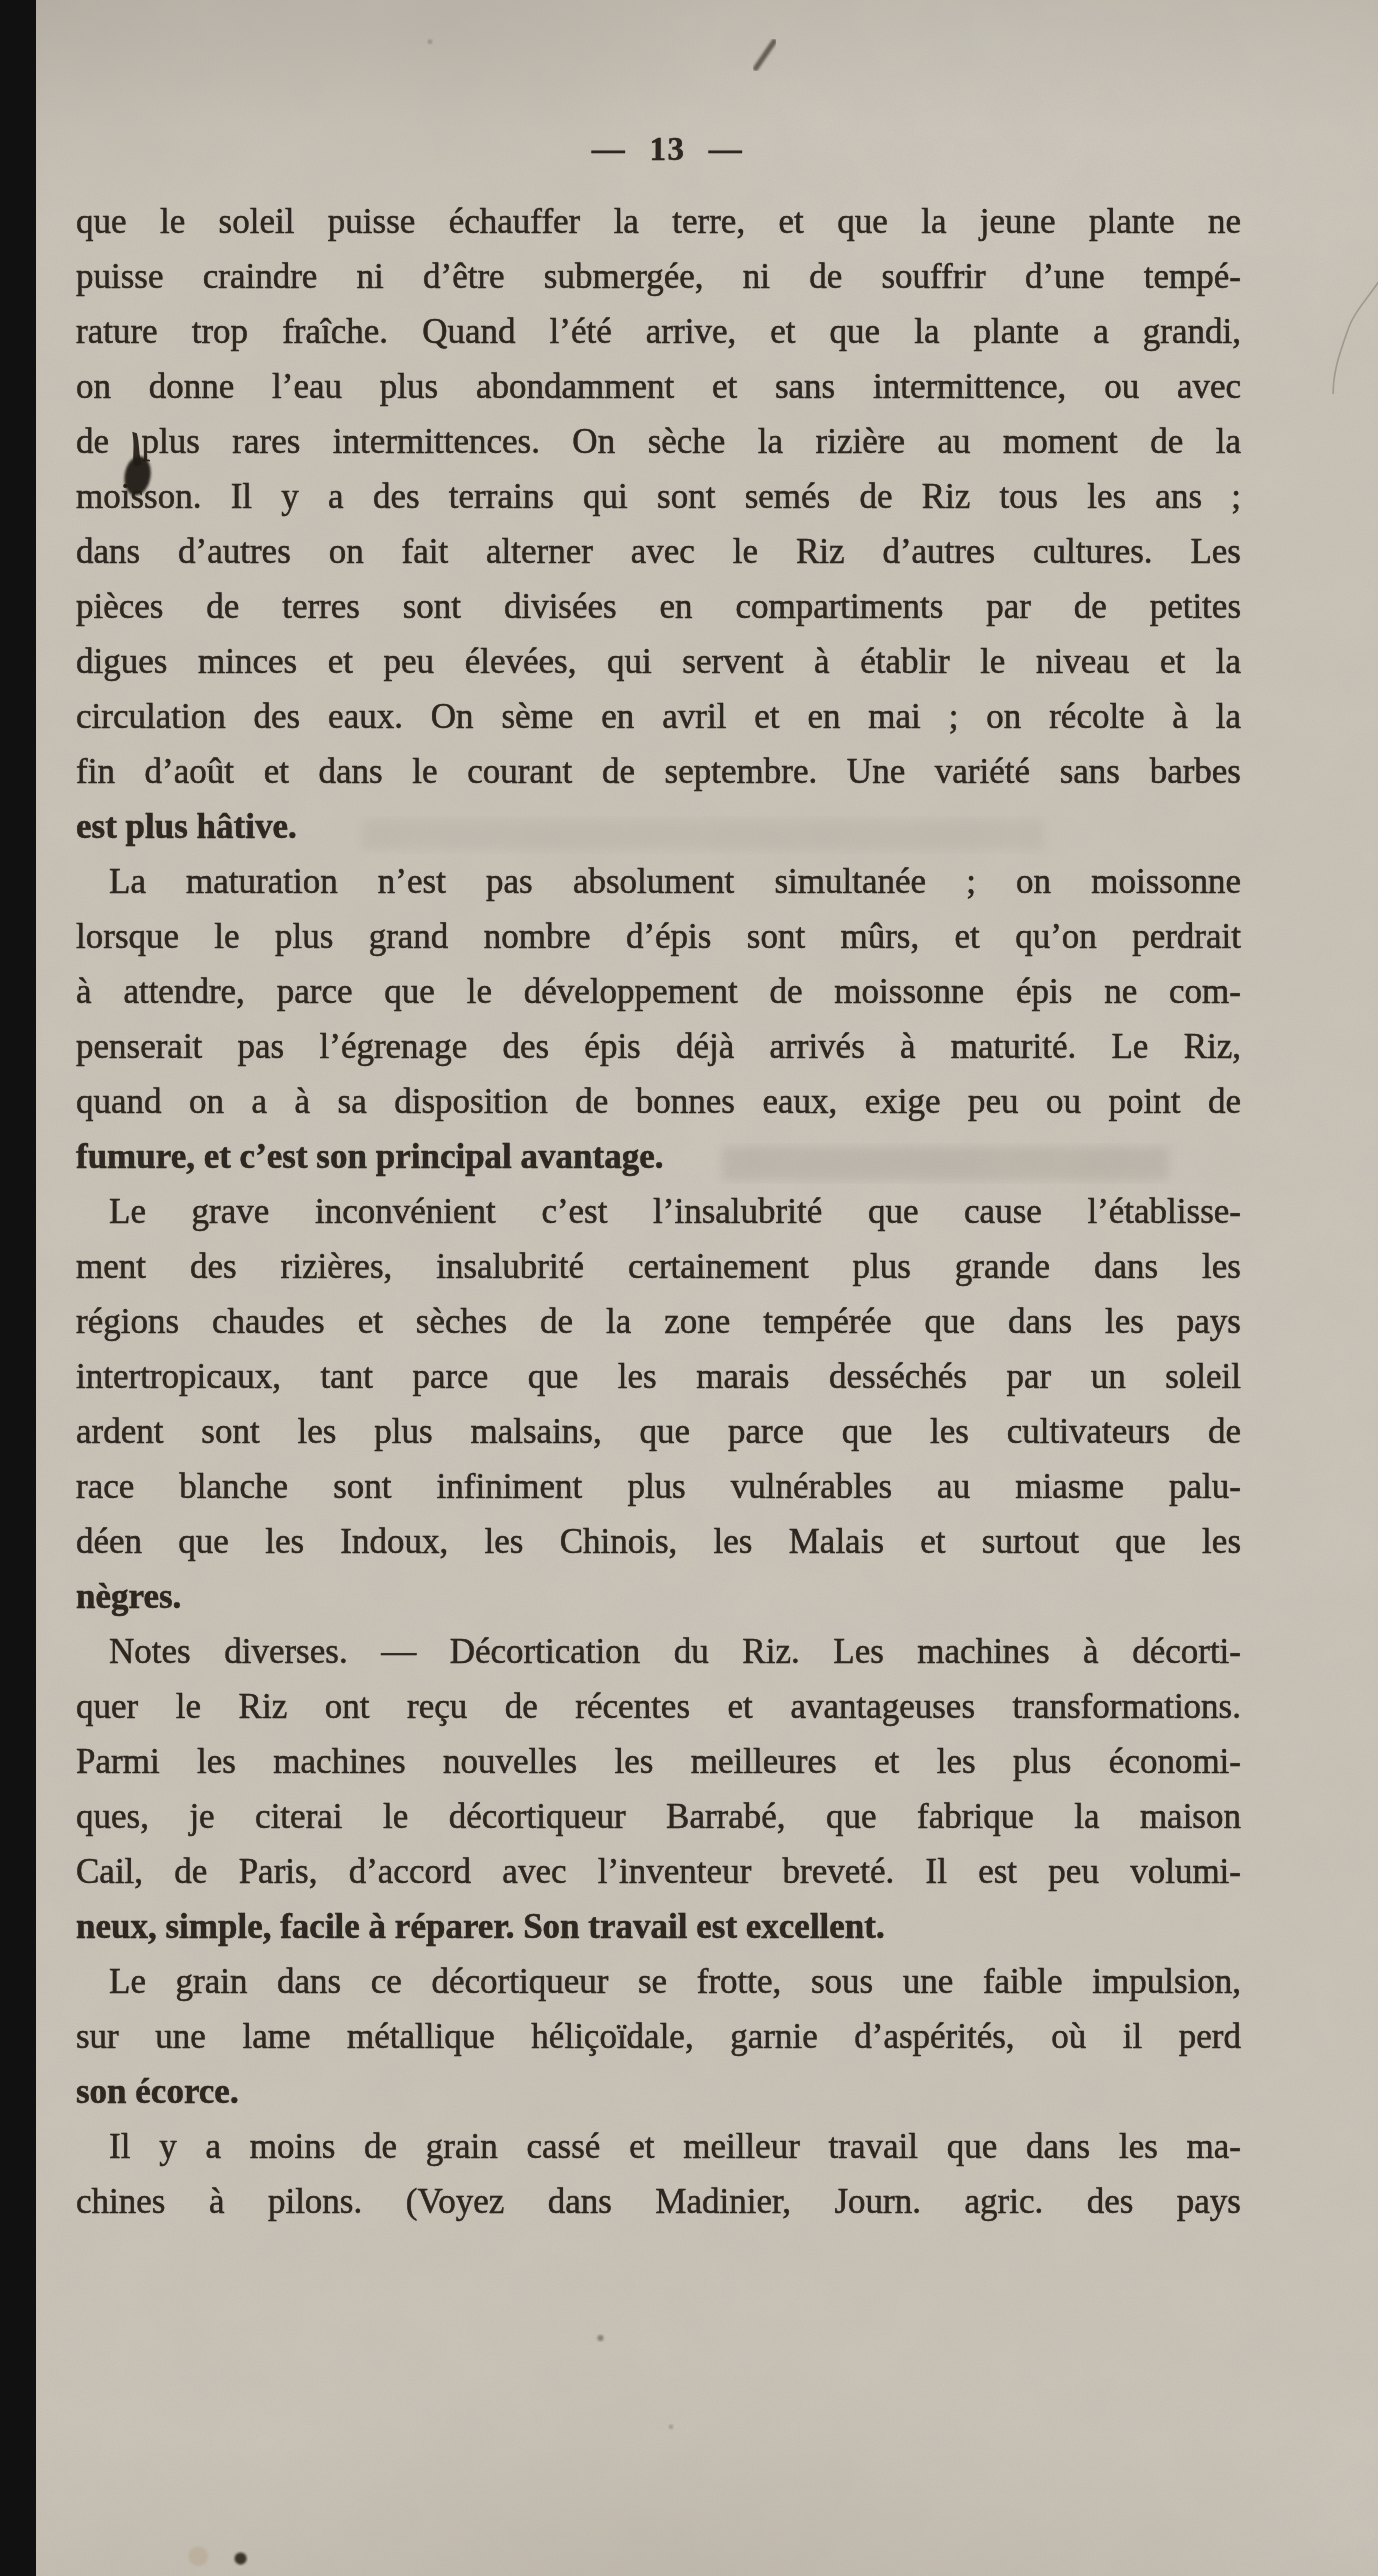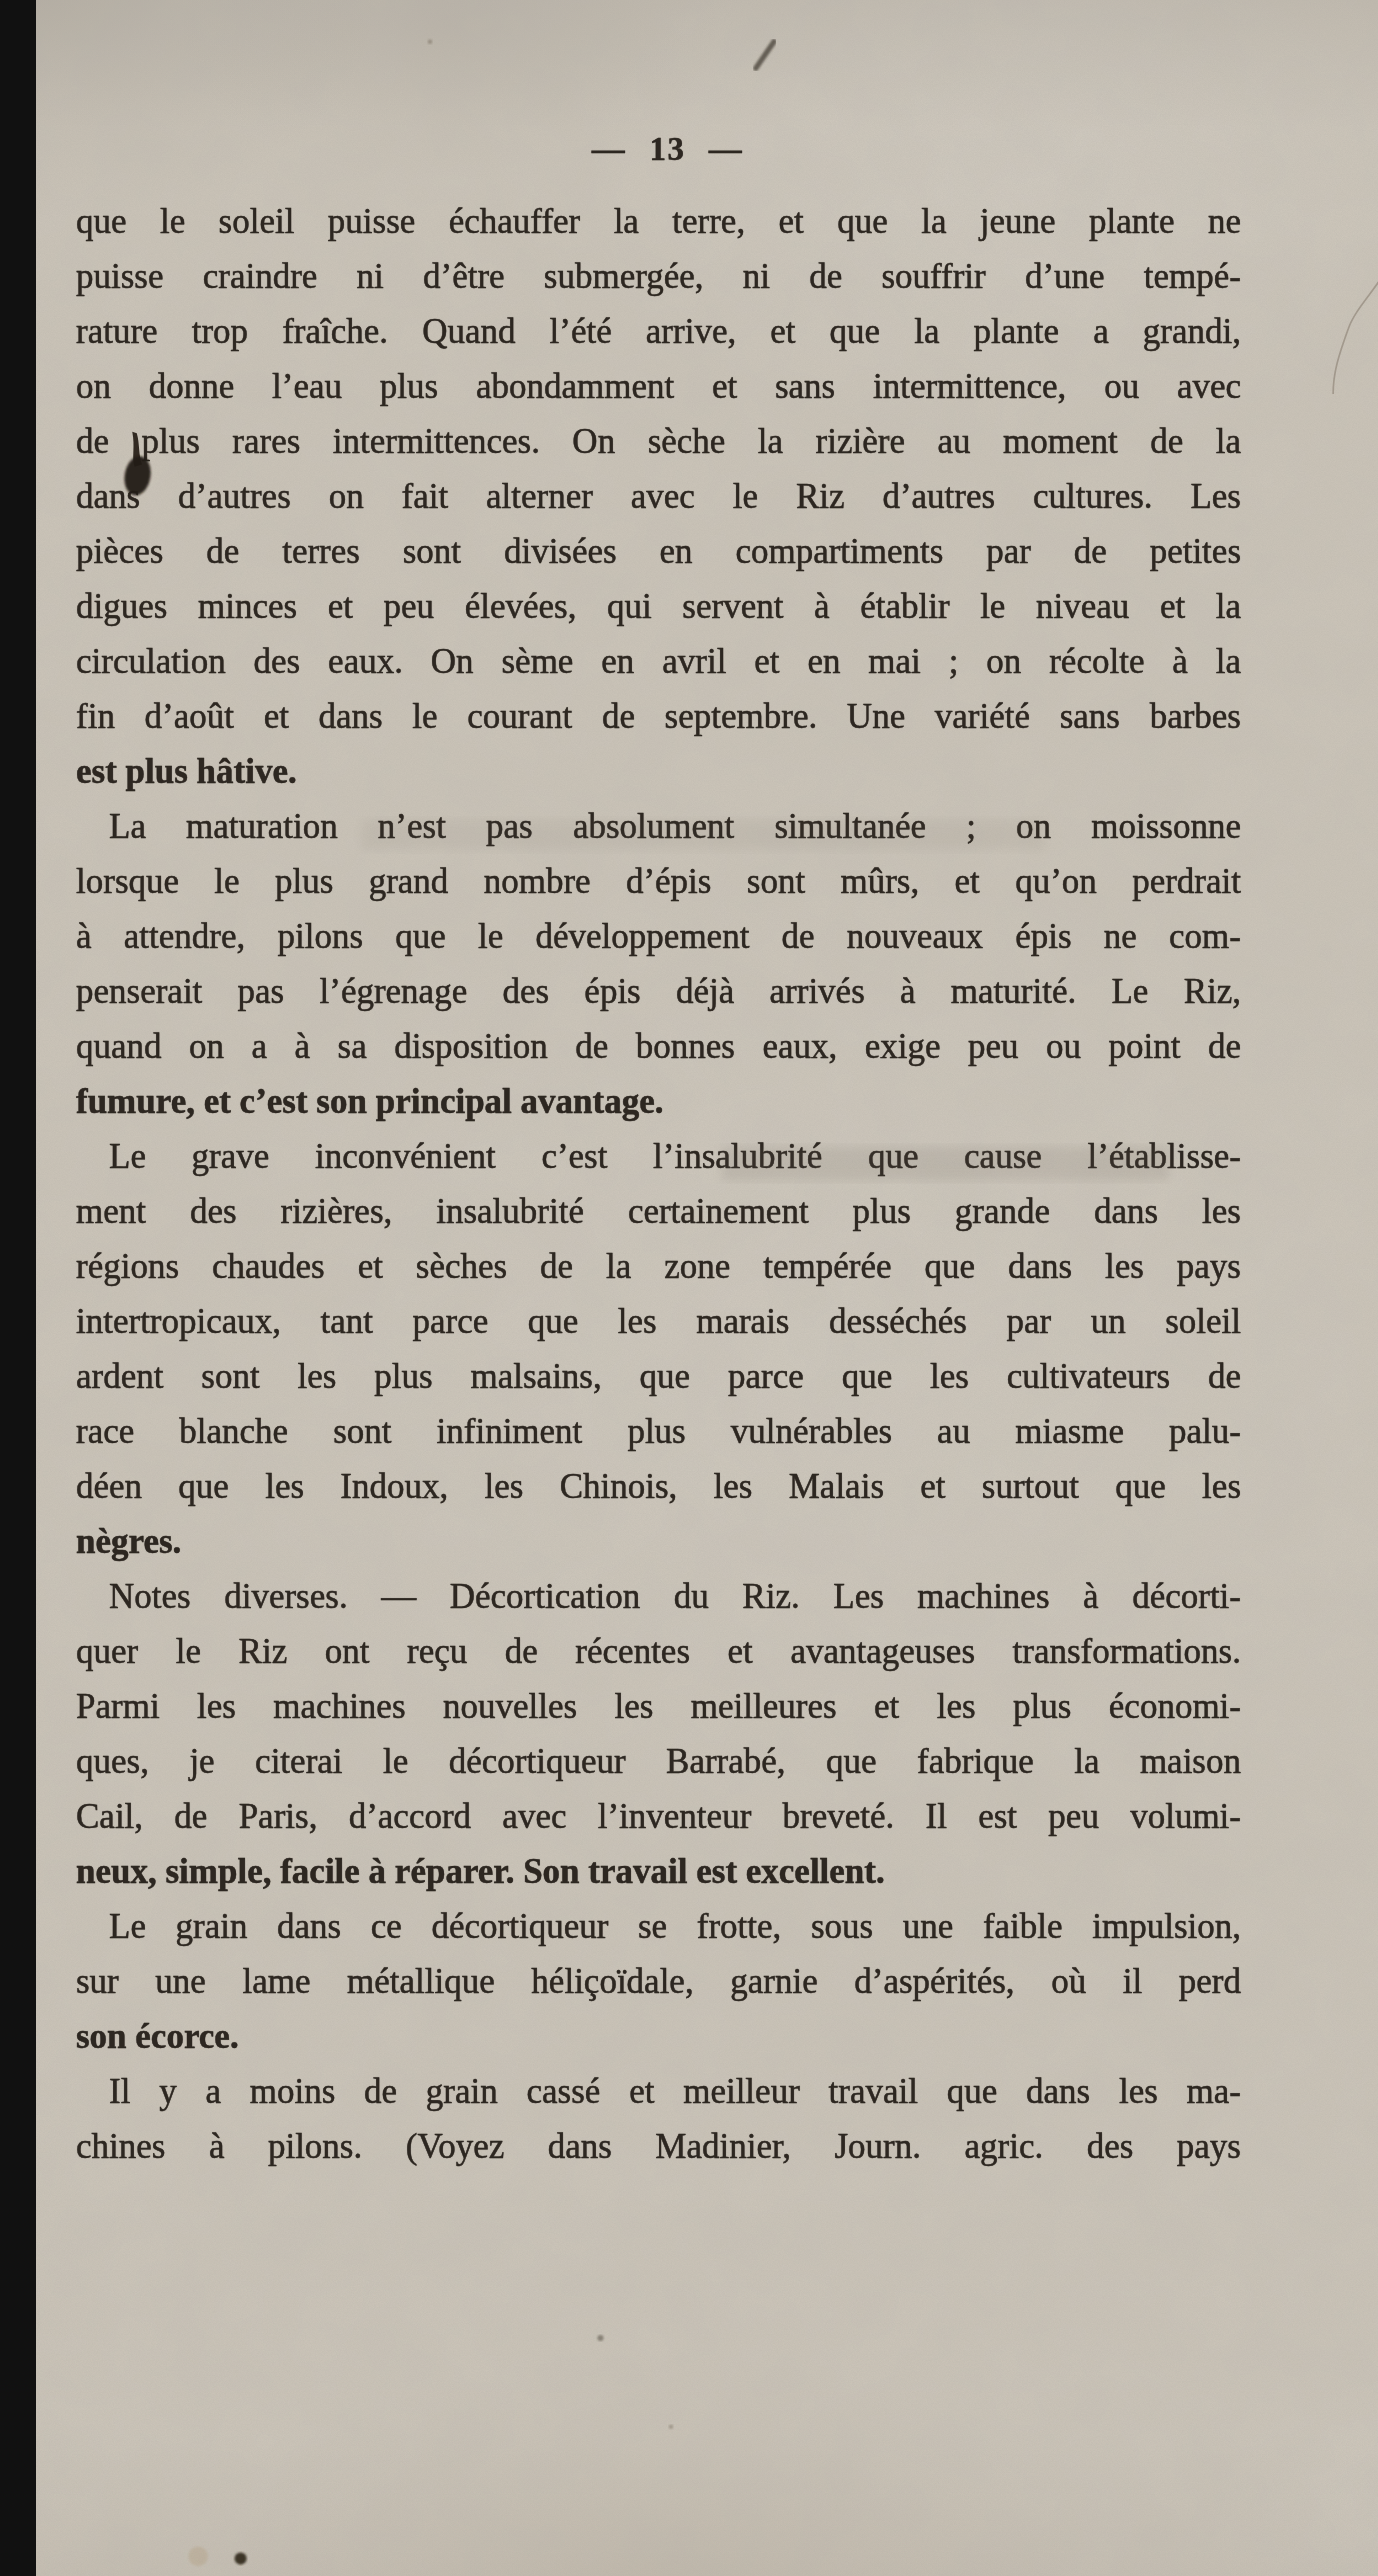--- a/index.html
+++ b/index.html
@@ -61,29 +61,30 @@
   </svg>
 
   <div class="page-header">— 13 —</div>
 
   <div class="text-block" id="text-block">
       <div class="line"><span>que le soleil puisse échauffer la terre, et que la jeune plante ne</span></div>
       <div class="line"><span>puisse craindre ni d’être submergée, ni de souffrir d’une tempé-</span></div>
       <div class="line"><span>rature trop fraîche. Quand l’été arrive, et que la plante a grandi,</span></div>
       <div class="line"><span>on donne l’eau plus abondamment et sans intermittence, ou avec</span></div>
       <div class="line"><span>de plus rares intermittences. On sèche la rizière au moment de la</span></div>
+      <div class="line"><span>moisson. Il y a des terrains qui sont semés de Riz tous les ans ;</span></div>
       <div class="line"><span>dans d’autres on fait alterner avec le Riz d’autres cultures. Les</span></div>
       <div class="line"><span>pièces de terres sont divisées en compartiments par de petites</span></div>
       <div class="line"><span>digues minces et peu élevées, qui servent à établir le niveau et la</span></div>
       <div class="line"><span>circulation des eaux. On sème en avril et en mai ; on récolte à la</span></div>
       <div class="line"><span>fin d’août et dans le courant de septembre. Une variété sans barbes</span></div>
       <div class="line end"><span>est plus hâtive.</span></div>
       <div class="line indent"><span>La maturation n’est pas absolument simultanée ; on moissonne</span></div>
       <div class="line"><span>lorsque le plus grand nombre d’épis sont mûrs, et qu’on perdrait</span></div>
-      <div class="line"><span>à attendre, pilons que le développement de nouveaux épis ne com-</span></div>
+      <div class="line"><span>à attendre, parce que le développement de moissonne épis ne com-</span></div>
       <div class="line"><span>penserait pas l’égrenage des épis déjà arrivés à maturité. Le Riz,</span></div>
       <div class="line"><span>quand on a à sa disposition de bonnes eaux, exige peu ou point de</span></div>
       <div class="line end"><span>fumure, et c’est son principal avantage.</span></div>
       <div class="line indent"><span>Le grave inconvénient c’est l’insalubrité que cause l’établisse-</span></div>
       <div class="line"><span>ment des rizières, insalubrité certainement plus grande dans les</span></div>
       <div class="line"><span>régions chaudes et sèches de la zone tempérée que dans les pays</span></div>
       <div class="line"><span>intertropicaux, tant parce que les marais desséchés par un soleil</span></div>
       <div class="line"><span>ardent sont les plus malsains, que parce que les cultivateurs de</span></div>
       <div class="line"><span>race blanche sont infiniment plus vulnérables au miasme palu-</span></div>
       <div class="line"><span>déen que les Indoux, les Chinois, les Malais et surtout que les</span></div>

